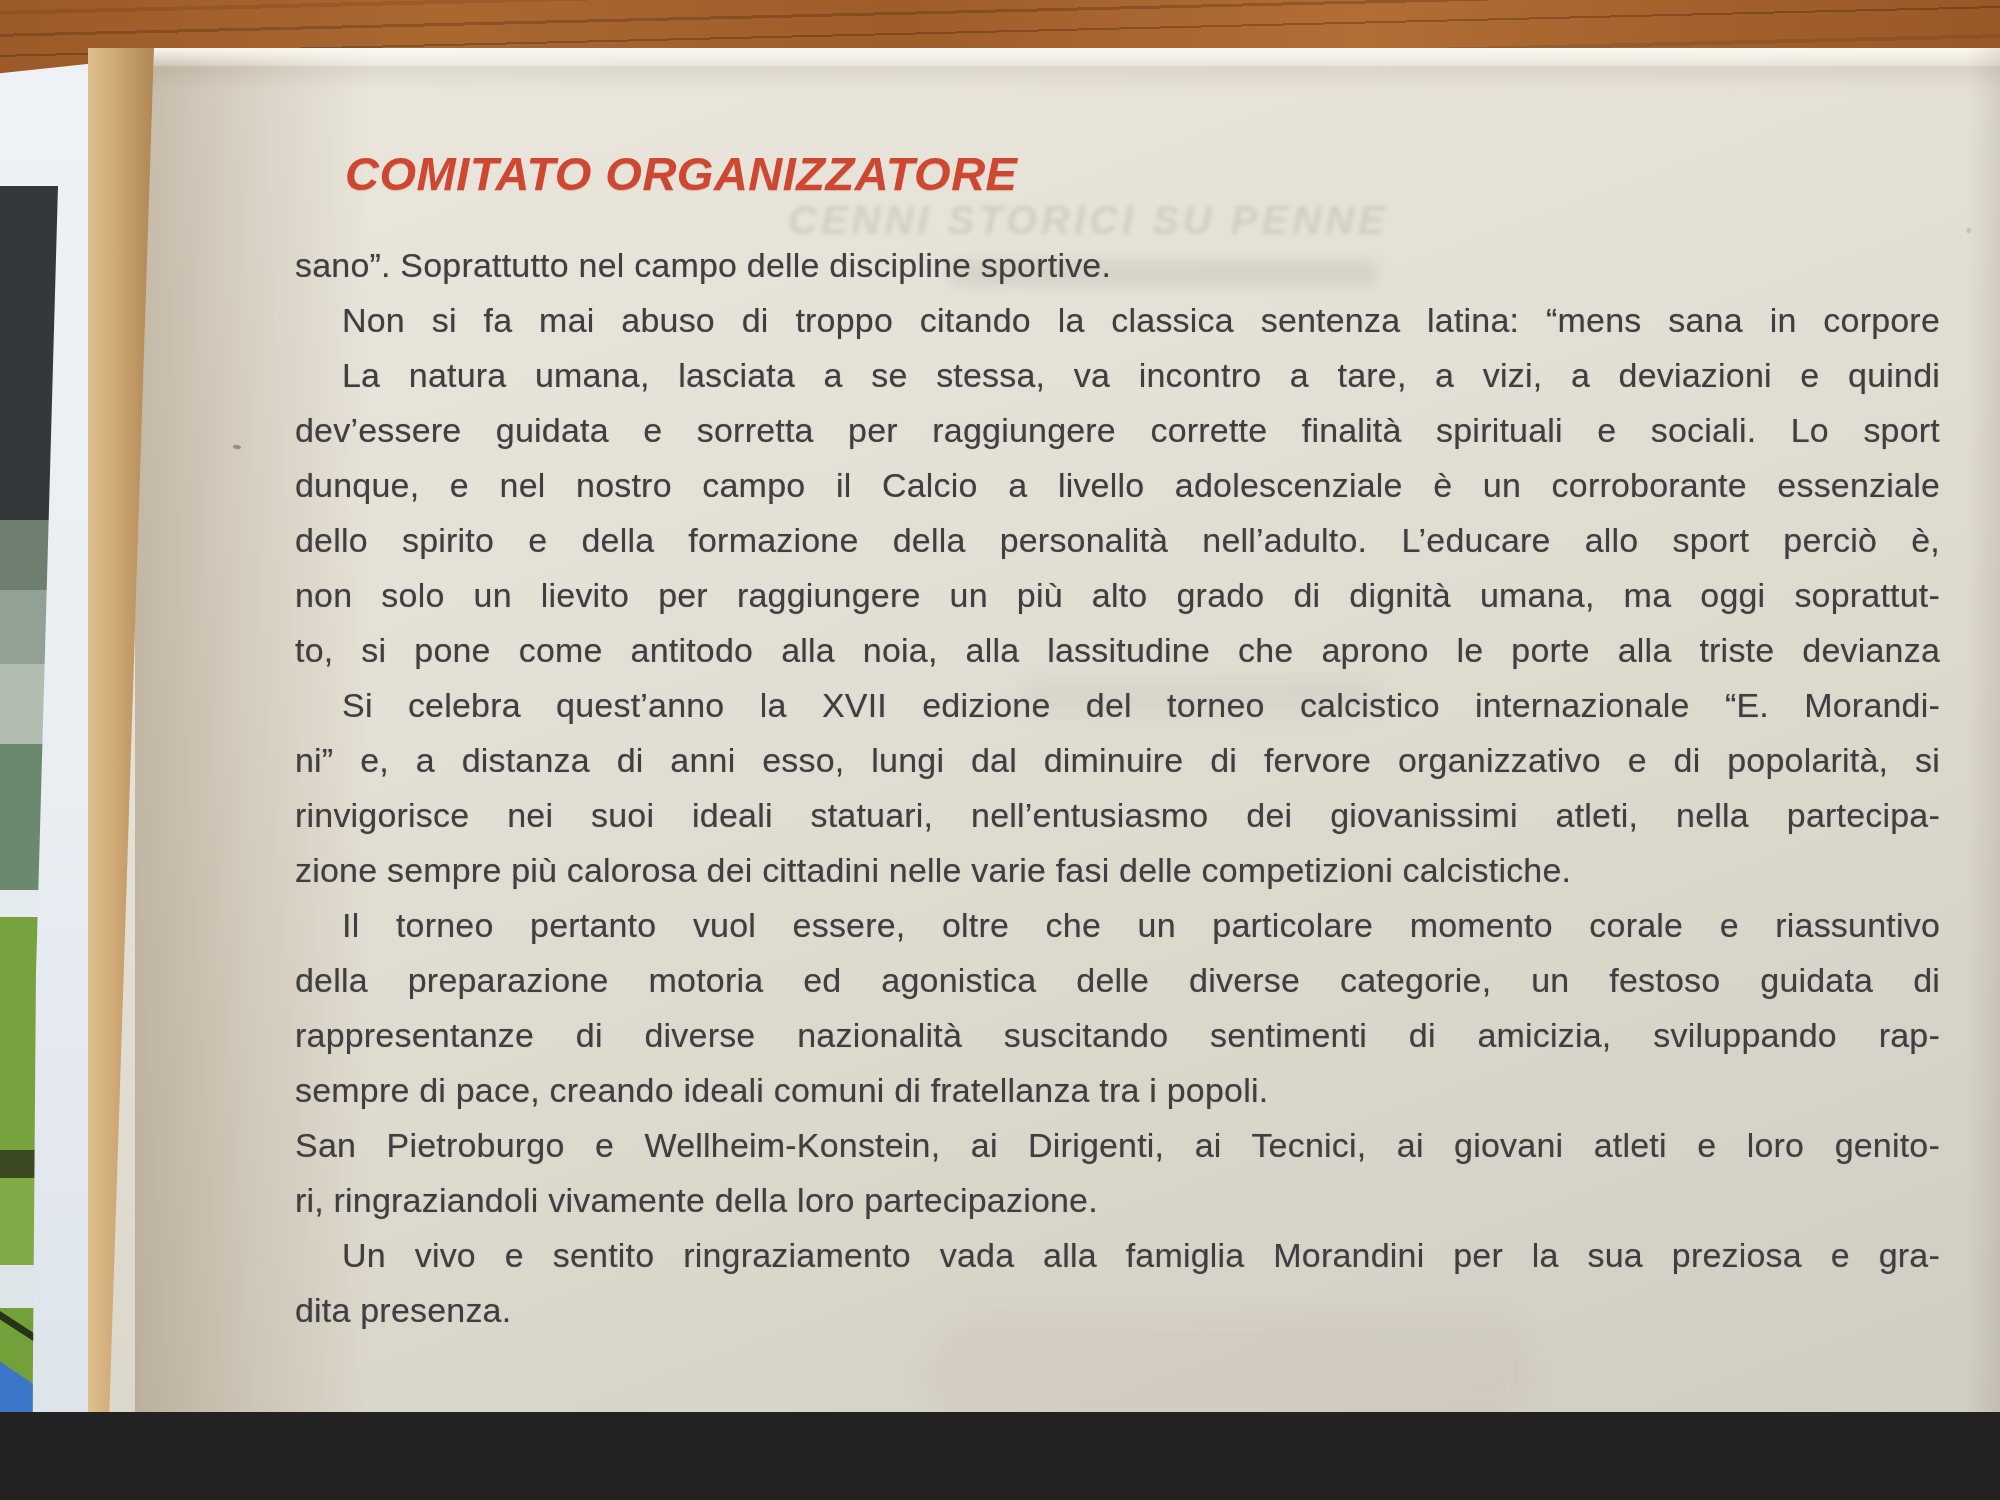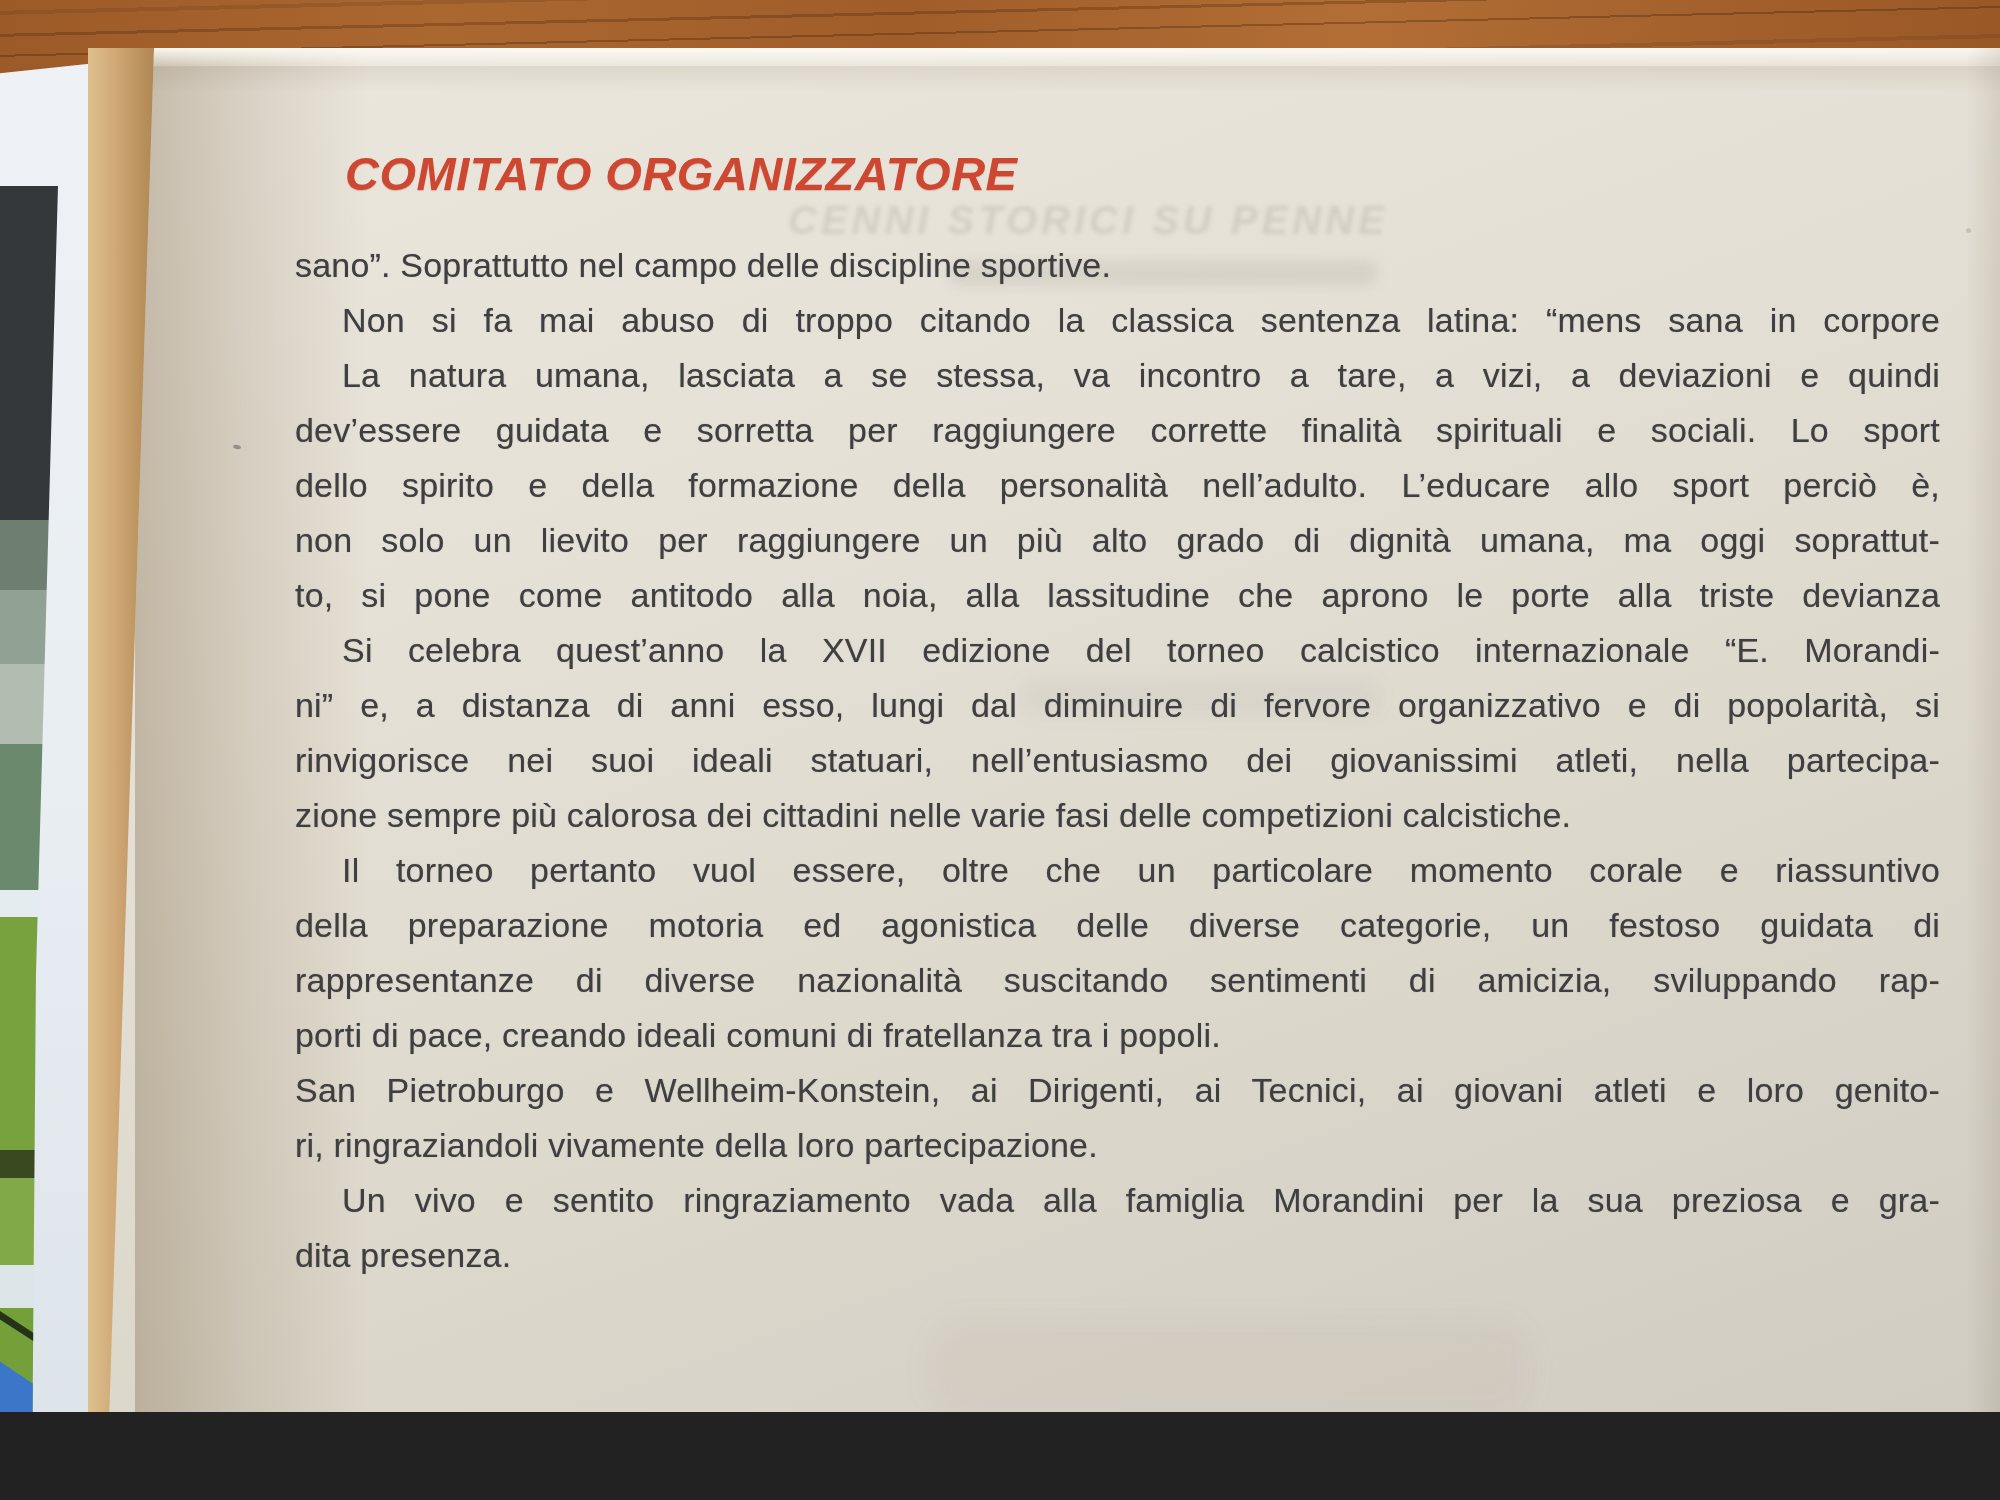--- a/index.html
+++ b/index.html
@@ -133,31 +133,32 @@
   <div class="smudge1"></div>
   <div class="smudge2"></div>
 
   <h1 class="title" style="margin: 0px; color: rgb(205, 71, 49);">COMITATO ORGANIZZATORE</h1>
 
   <div class="bodytext">
       <div class="line last">sano”. Soprattutto nel campo delle discipline sportive.</div>
       <div class="line indent">Non si fa mai abuso di troppo citando la classica sentenza latina: “mens sana in corpore</div>
       <div class="line indent">La natura umana, lasciata a se stessa, va incontro a tare, a vizi, a deviazioni e quindi</div>
       <div class="line">dev’essere guidata e sorretta per raggiungere corrette finalità spirituali e sociali. Lo sport</div>
+      <div class="line">dunque, e nel nostro campo il Calcio a livello adolescenziale è un corroborante essenziale</div>
       <div class="line">dello spirito e della formazione della personalità nell’adulto. L’educare allo sport perciò è,</div>
       <div class="line">non solo un lievito per raggiungere un più alto grado di dignità umana, ma oggi soprattut-</div>
       <div class="line">to, si pone come antitodo alla noia, alla lassitudine che aprono le porte alla triste devianza</div>
       <div class="line indent">Si celebra quest’anno la XVII edizione del torneo calcistico internazionale “E. Morandi-</div>
       <div class="line">ni” e, a distanza di anni esso, lungi dal diminuire di fervore organizzativo e di popolarità, si</div>
       <div class="line">rinvigorisce nei suoi ideali statuari, nell’entusiasmo dei giovanissimi atleti, nella partecipa-</div>
       <div class="line last">zione sempre più calorosa dei cittadini nelle varie fasi delle competizioni calcistiche.</div>
       <div class="line indent">Il torneo pertanto vuol essere, oltre che un particolare momento corale e riassuntivo</div>
       <div class="line">della preparazione motoria ed agonistica delle diverse categorie, un festoso guidata di</div>
       <div class="line">rappresentanze di diverse nazionalità suscitando sentimenti di amicizia, sviluppando rap-</div>
-      <div class="line last">porti di pace, creando ideali comuni di fratellanza tra i popoli.</div>
+      <div class="line last">sempre di pace, creando ideali comuni di fratellanza tra i popoli.</div>
       <div class="line">San Pietroburgo e Wellheim-Konstein, ai Dirigenti, ai Tecnici, ai giovani atleti e loro genito-</div>
       <div class="line last">ri, ringraziandoli vivamente della loro partecipazione.</div>
       <div class="line indent">Un vivo e sentito ringraziamento vada alla famiglia Morandini per la sua preziosa e gra-</div>
       <div class="line last">dita presenza.</div>
     </div>
 
   <div class="speck sp1"></div>
   <div class="speck sp2"></div>
 </div>
 

